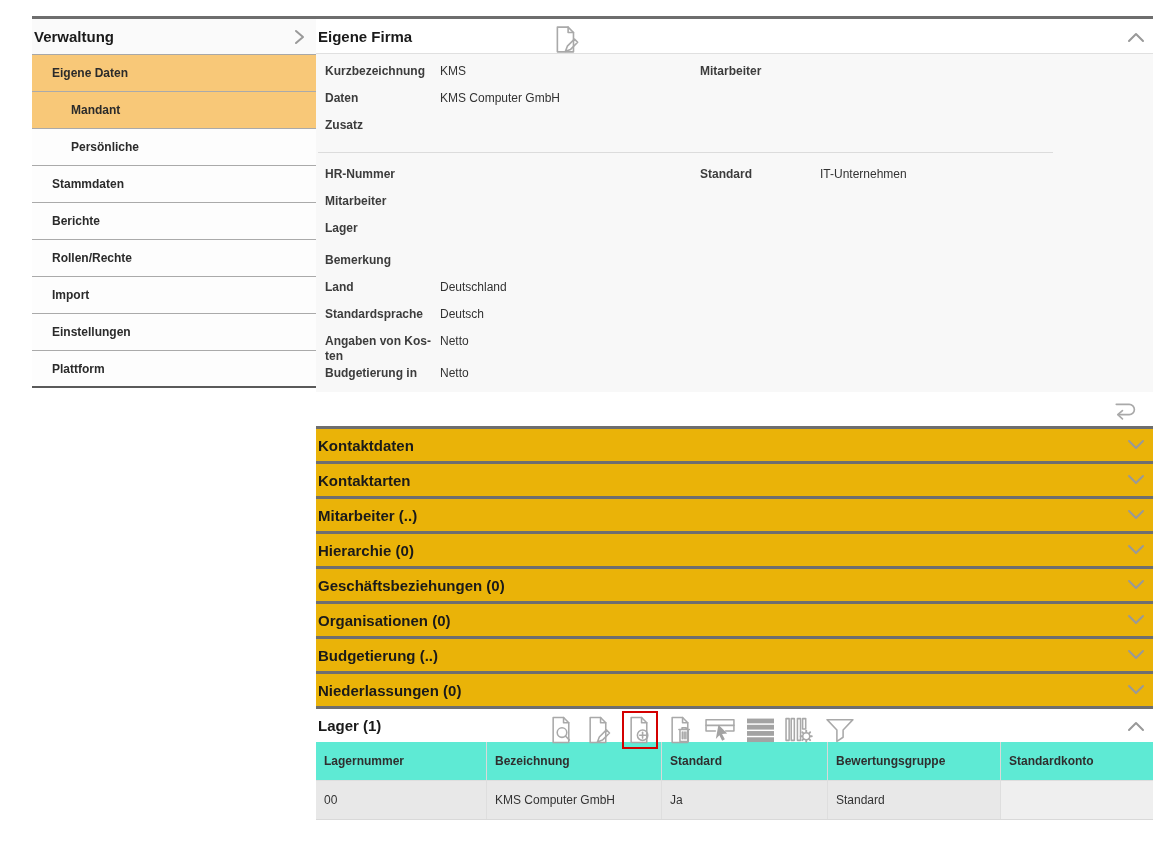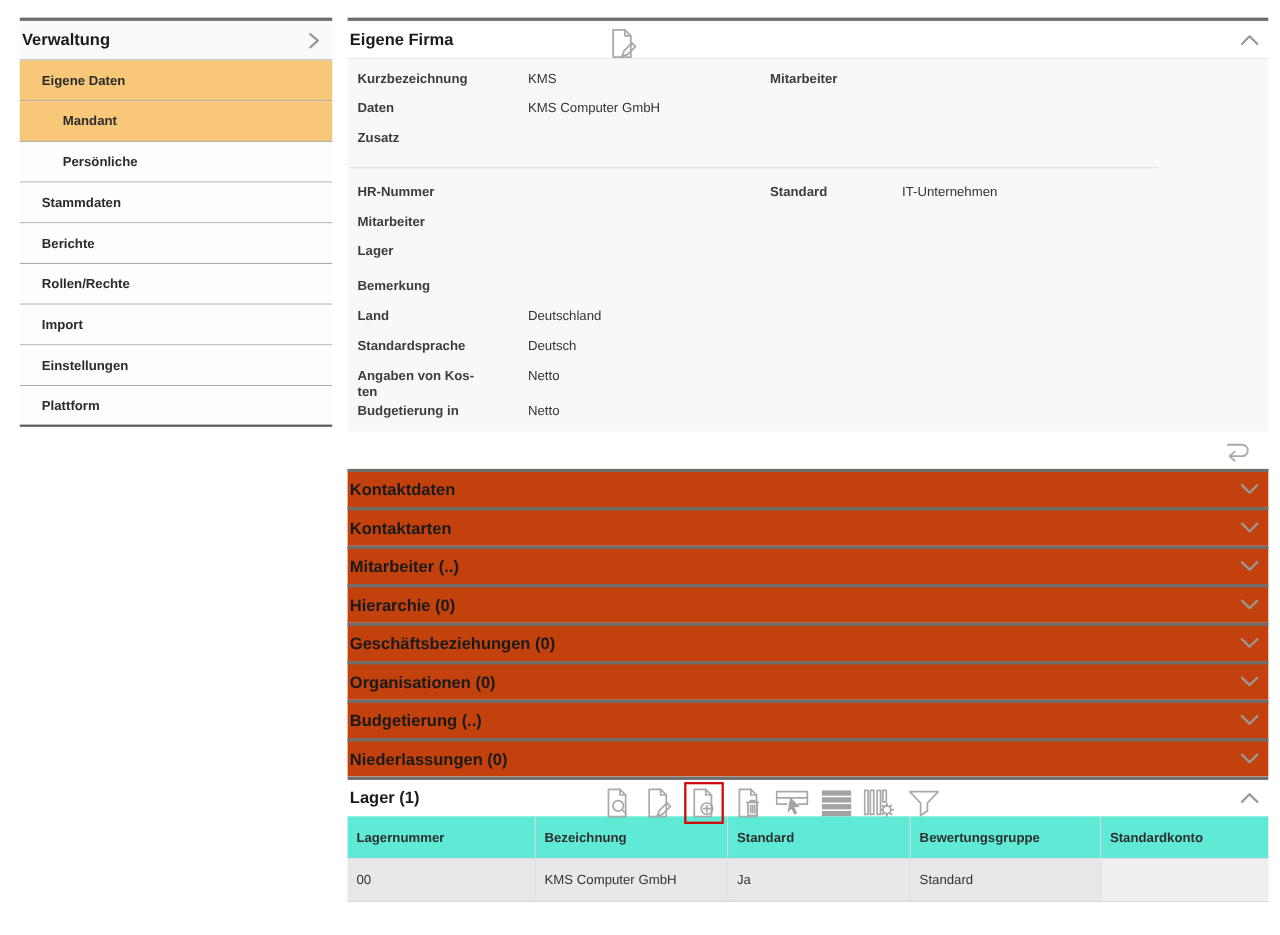--- a/index.html
+++ b/index.html
@@ -1,47 +1,47 @@
 <!DOCTYPE html>
 <html lang="de" style="--highlight: #F8C878; --redbox: #D40000;"><head>
 <meta charset="utf-8">
 <style>
   * { margin:0; padding:0; box-sizing:border-box; }
   html,body { width:1164px; height:850px; background:#fff; font-family:"Liberation Sans", sans-serif; color:#333; overflow:hidden; }
   .page { position:relative; width:1164px; height:850px; }
 
   
-  .sidebar { position:absolute; left:18px; top:16px; width:284px; }
+  .sidebar { position:absolute; left:32px; top:16px; width:284px; }
   .sidebar-header { border-top:3px solid #6e6e6e; border-bottom:1px solid #a8a8a8; background:#fafafa;
     height:39px; display:flex; align-items:center; justify-content:space-between; padding:0 10px 0 2px; }
   .sidebar-header .t { font-size:15px; font-weight:bold; color:#1a1a1a; }
   .nav-item { height:37px; display:flex; align-items:center; border-bottom:1px solid #aaaaaa;
     background:#fdfdfd; font-size:12px; font-weight:bold; color:#2b2b2b; cursor:pointer; }
   .nav-item.lvl1 { padding-left:20px; }
   .nav-item.lvl2 { padding-left:39px; }
   .nav-item.active { background:var(--highlight,#F8C878); }
   .nav-item.last { border-bottom:2px solid #5a5a5a; }
 
   
   .main { position:absolute; left:316px; top:16px; width:837px; }
-  .sec-head { border-top:3px solid #6e6e6e; background:#c2410c; height:35px;
+  .sec-head { border-top:3px solid #6e6e6e; background:#eab308; height:35px;
     display:flex; align-items:center; justify-content:space-between; padding:0 8px 0 2px; }
   .sec-head .t { font-size:15px; font-weight:bold; color:#1a1a1a; }
   .company-head { border-top:3px solid #6e6e6e; border-bottom:1px solid #e0e0e0; background:#fff; height:38px;
     display:flex; align-items:center; padding:0 8px 0 2px; position:relative; }
   .company-head .t { font-size:15px; font-weight:bold; color:#1a1a1a; }
   .company-head .edit-slot { position:absolute; left:236px; top:5px; }
   .company-head .chev { position:absolute; right:8px; top:10px; }
 
   .fields { background:#f8f8f8; position:relative; }
   .grp { position:relative; }
   .grp1 { padding:8px 0 9px 0; min-height:95px; }
   .grp2 { padding:12px 0 0 0; min-height:239px; }
   .grp-divider { border-top:1px solid #dcdcdc; width:735px; margin-left:2px; }
-  .frow { display:flex; padding-left:9px; min-height:27px; align-items:flex-start;gap:40px; }
+  .frow { display:flex; padding-left:9px; min-height:27px; align-items:flex-start; }
   .frow.sp { margin-top:5px; }
   .flabel { width:113px; font-size:12px; font-weight:bold; color:#3c3c3c; line-height:15px; padding-top:2px; }
   .fvalue { margin-left:2px; font-size:12px; color:#333; line-height:15px; padding-top:2px; }
   .rfield { position:absolute; left:384px; display:flex; }
   .rfield .flabel { width:118px; }
   .footer-row { height:34px; background:#fff; display:flex; align-items:center; justify-content:flex-end; padding-right:14px; }
 
   .chev-btn { background:none; border:none; padding:0; cursor:pointer; line-height:0; }
 
   

